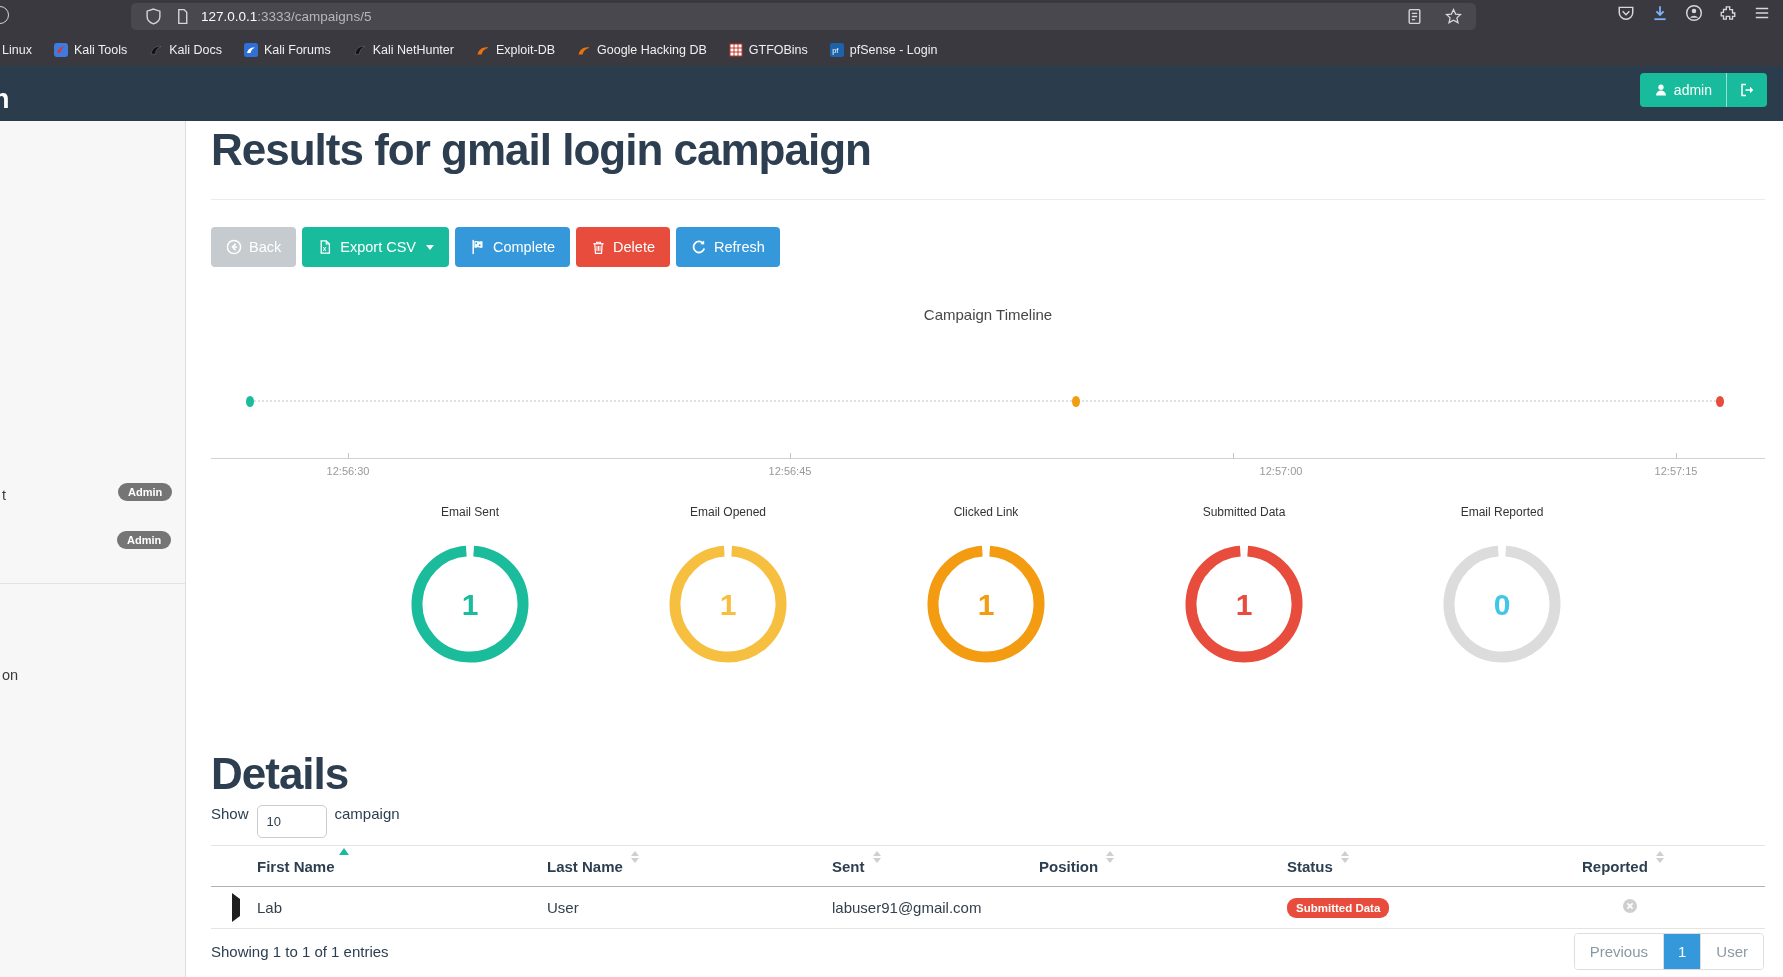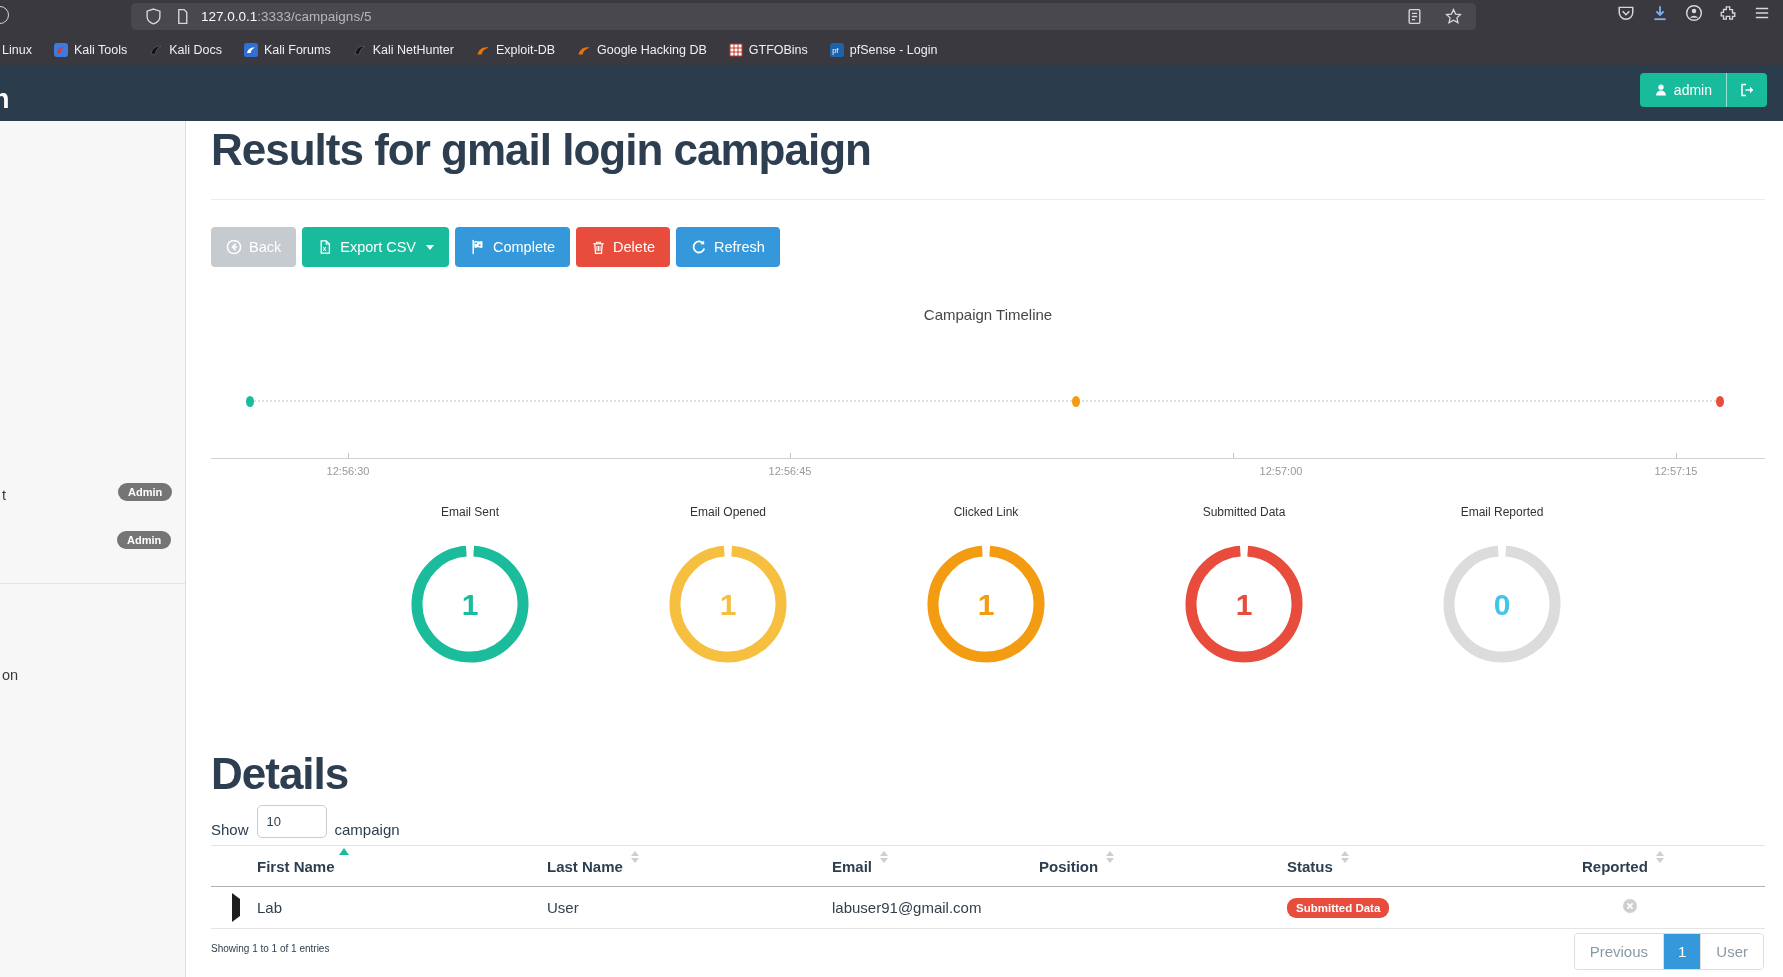--- a/index.html
+++ b/index.html
@@ -68,21 +68,21 @@
   .axis-tick { position:absolute; width:1px; height:6px; background:#c4c4c4; top:-6px; }
   .axis-label { position:absolute; top:6px; transform:translateX(-50%); font-size:11px; color:#999; white-space:nowrap; }
 
   .donut-row { position:absolute; left:155px; top:384px; width:1290px; display:flex; }
   .donut-cell { width:258px; text-align:center; }
   .donut-title { font-size:12px; color:#333; margin-bottom:24px; }
 
   .details-title { position:absolute; left:25px; top:628px; font-size:44px; font-weight:bold;
     color:#2c3e50; letter-spacing:-1px; }
 
-  .controls-left { position:absolute; left:25px; top:684px; display:flex; align-items:flex-end;
+  .controls-left { position:absolute; left:25px; top:684px; display:flex; align-items:flex-start;
     gap:8px; font-size:15px; color:#2c3e50; }
   .show-input { width:70px; height:33px; border:1px solid #ccc; border-radius:5px;
     font-size:13px; padding-left:9px; color:#2c3e50; font-family:inherit; }
   .controls-right { position:absolute; right:18px; top:684px; display:flex; align-items:center;
     gap:8px; font-size:15px; color:#2c3e50; }
   .search-input { width:170px; height:33px; border:1px solid #ccc; border-radius:5px;
     font-size:13px; padding-left:9px; font-family:inherit; }
 
   .table { position:absolute; left:25px; top:724px; width:1554px; border-top:1px solid #e4e4e4; }
   .trow { display:grid; grid-template-columns:44px 290px 285px 207px 248px 295px 185px; align-items:center; }
@@ -95,21 +95,21 @@
   .sort-both i { display:block; width:0; height:0; border-left:4.5px solid transparent; border-right:4.5px solid transparent; }
   .sort-both .up { border-bottom:5px solid #cfcfcf; margin-bottom:2px; }
   .sort-both .dn { border-top:5px solid #cfcfcf; }
   .tbody-row { height:42px; border-bottom:1px solid #e4e4e4; font-size:15px; color:#34404b; }
   .row-caret { width:0; height:0; border-top:6px solid transparent; border-bottom:6px solid transparent;
     border-left:8px solid #1f1f1f; margin-left:21px; cursor:pointer; }
   .status-badge { display:inline-block; background:#e74c3c; color:#fff; font-size:11.5px; font-weight:bold;
     padding:4px 9px; border-radius:9px; margin-left:2px; }
   .reported-cell { padding-left:42px; }
 
-  .foot-summary { position:absolute; left:25px; top:822px; font-size:10px; color:#2c3e50; }
+  .foot-summary { position:absolute; left:25px; top:822px; font-size:15px; color:#2c3e50; }
   .pagination { position:absolute; right:19px; top:812px; display:flex; height:37px;
     border:1px solid #ddd; border-radius:4px; overflow:hidden; }
   .page-btn { display:flex; align-items:center; padding:0 15px; font-size:15px; color:#8a9aa5;
     background:#fff; cursor:pointer; }
   .page-btn.active { background:#3498db; color:#fff; padding:0 14px; }
   .page-btn + .page-btn { border-left:1px solid #ddd; }
 </style>
 </head>
 <body>
 
@@ -348,21 +348,21 @@
           <span class="sort-asc"></span></span>
       </div>
       <div class="th">
         <span class="sort-wrap"><span>Last Name</span>
           <span class="sort-both">
               <i class="up"></i>
               <i class="dn"></i>
             </span></span>
       </div>
       <div class="th">
-        <span class="sort-wrap"><span>Email</span>
+        <span class="sort-wrap"><span>Sent</span>
           <span class="sort-both">
               <i class="up"></i>
               <i class="dn"></i>
             </span></span>
       </div>
       <div class="th">
         <span class="sort-wrap"><span>Position</span>
           <span class="sort-both">
               <i class="up"></i>
               <i class="dn"></i>

